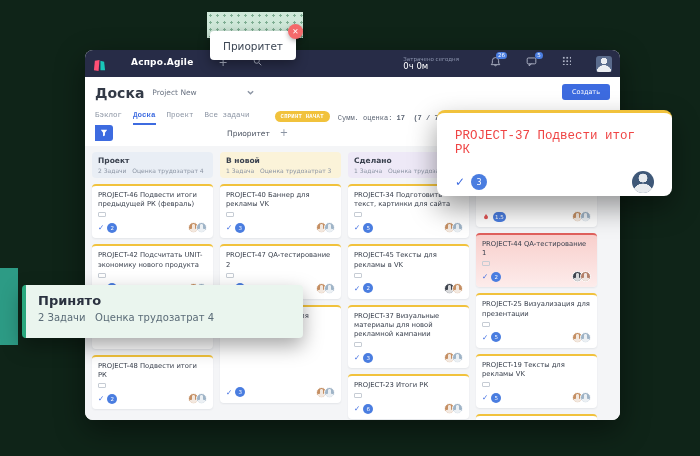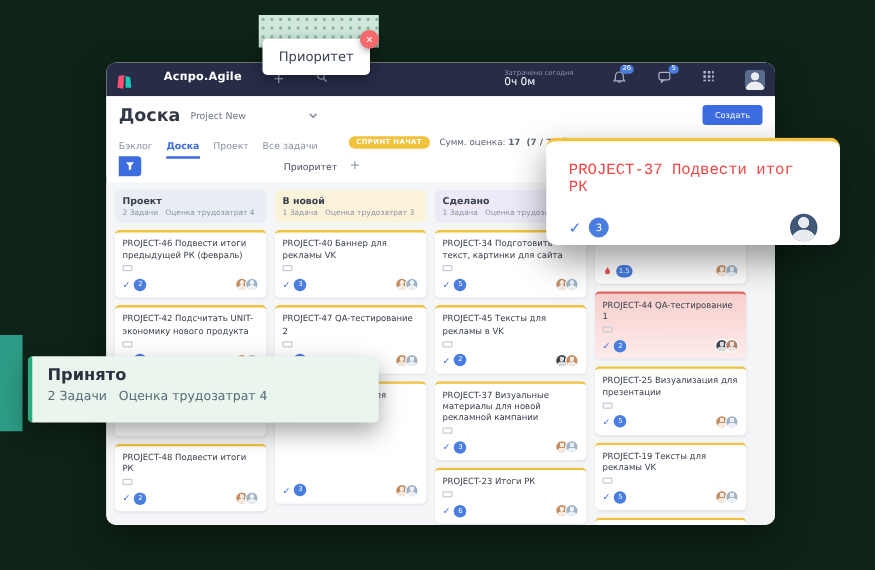--- a/index.html
+++ b/index.html
@@ -35,21 +35,21 @@
 
   
   .board-head { padding:5px 10px 0 10px; background:#fff; }
   .title-row { display:flex; align-items:center; gap:8px; position:relative; height:21px; }
   .title-row h1 { font-size:14px; color:#333a47; font-weight:600; }
   .project-select { display:flex; align-items:center; gap:50px; cursor:pointer; }
   .project-name { font-size:7.5px; color:#6c7584; }
   .chev { width:7px; height:7px; fill:none; stroke:#8b94a3; stroke-width:1.6; }
   .create-btn { position:absolute; right:0; top:2px; background:#3d6be0; color:#fff; border:none; border-radius:3px;
     font-size:6.5px; padding:4px 10px; font-family:inherit; }
-  .tabs-row { display:flex; align-items:center; height:17px; margin-top:2px; }
+  .tabs-row { display:flex; align-items:flex-end; height:17px; margin-top:2px;font-family:Liberation Mono, monospace; }
   .tab { font-size:7.5px; color:#8b94a3; margin-right:11px; padding:3px 0 4px; cursor:pointer; }
   .tab.active { color:#3d6be0; border-bottom:2px solid #3d6be0; font-weight:600; }
   .sprint-badge { background:#f1c23c; color:#fff; font-size:5.5px; font-weight:bold; letter-spacing:.3px;
     border-radius:7px; padding:2px 6px; margin-left:14px; white-space:nowrap; }
   .summary { font-size:7px; color:#5a6372; margin-left:8px; white-space:pre; }
   .summary b { font-weight:600; }
   .info-ico { width:8px; height:8px; border:1px solid #b8bfca; border-radius:50%; color:#8b94a3; font-size:5px;
     display:inline-flex; align-items:center; justify-content:center; margin-left:3px; }
   .filter-row { display:flex; align-items:center; gap:10px; margin:3px 0 5px; }
   .search-box { display:flex; width:122px; height:16px; }

